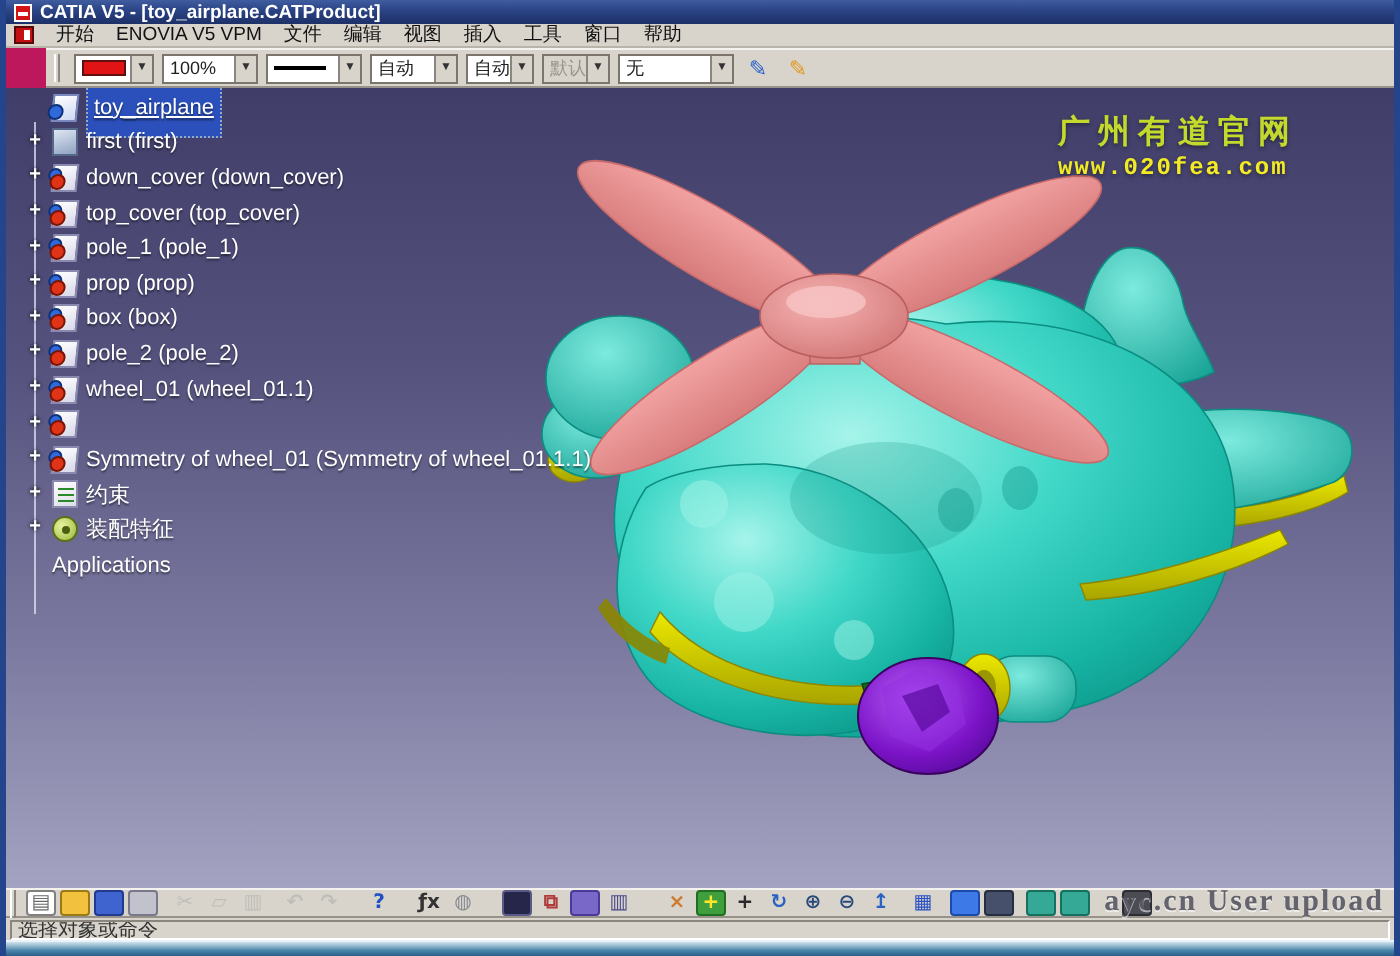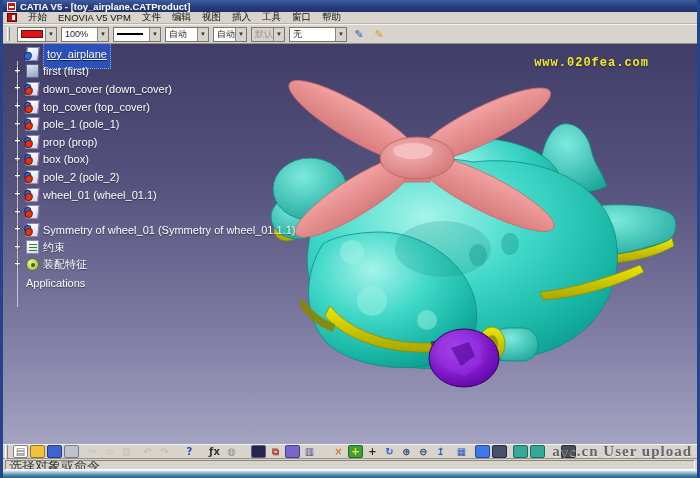--- a/index.html
+++ b/index.html
@@ -27,21 +27,21 @@
     height:12px; display:flex; align-items:center; gap:11px; padding:0 4px;
     background:#d8d4cc; border-bottom:1px solid #b8b4ac; font-size:9.5px; color:#111;
   }
   .menu-ico{ width:10px; height:9px; background:#c41010; border:1px solid #5a0808; position:relative; flex:0 0 auto;}
   .menu-ico::after{content:""; position:absolute; right:1px; top:1px; width:3px; height:5px; background:#fff;}
   .menu-item{ cursor:default; }
 
   
   .toolbar{
     height:20px; display:flex; align-items:center; padding:8px 4px; gap:4px;
-    background:#d8d4cc; border-top:1px solid #f4f2ee; border-bottom:1px solid #96928a;
+    background:#d8d4cc; border-top:1px solid #f4f2ee; border-bottom:1px solid #96928a;margin-left:20px;
   }
   .grip{ width:3px; height:14px; border-left:1px solid #fff; border-right:1px solid #8a867e; margin-right:3px;}
   .combo{
     height:15px; background:#fff; border:1px solid #7a766e; display:inline-flex;
     align-items:center; font-size:9px; color:#222; padding-left:3px; overflow:hidden;
   }
   .combo .arrow{
     margin-left:auto; width:11px; height:100%; background:#d8d4cc; border-left:1px solid #8a867e;
     display:flex; align-items:center; justify-content:center; font-size:6px; color:#333;
   }
@@ -105,21 +105,21 @@
     text-shadow:0 1px 0 rgba(255,255,255,.55); pointer-events:none; white-space:nowrap;
   }
 
   
   .statusbar{
     height:12px; background:#d8d4cc; display:flex; align-items:center;
     border-top:1px solid #96928a; padding:1px 2px;
   }
   .status-field{
     flex:1; height:10px; border:1px solid; border-color:#8a867e #fff #fff #8a867e;
-    font-size:13px; color:#333; line-height:9px; padding-left:3px; background:#d8d4cc;
+    font-size:10px; color:#333; line-height:9px; padding-left:3px; background:#d8d4cc;
     white-space:nowrap; overflow:hidden;
   }
 
   
   .bottom-edge{
     height:8px;
     background:linear-gradient(180deg,#cfe2ec 0%,#8fb6cc 30%,#4a86aa 60%,#2a5e88 100%);
     border-top:1px solid #e8f2f8;
   }
 </style>
@@ -264,20 +264,21 @@
         <ellipse cx="480" cy="81" rx="75" ry="18" transform="rotate(-26.4 480 81)" fill="url(#bladeG)" stroke="#c96a6a" stroke-width="0.8"></ellipse>
         <ellipse cx="354" cy="152" rx="72" ry="18" transform="rotate(-32.2 354 152)" fill="url(#bladeG)" stroke="#c96a6a" stroke-width="0.8"></ellipse>
         <ellipse cx="482" cy="149" rx="77" ry="18" transform="rotate(26.9 482 149)" fill="url(#bladeG)" stroke="#c96a6a" stroke-width="0.8"></ellipse>
         <rect x="402" y="118" width="25" height="20" fill="#d98080" stroke="#b86060" stroke-width="0.7"></rect>
         <ellipse cx="414" cy="114" rx="37" ry="21" fill="url(#hubG)" stroke="#b86060" stroke-width="0.8"></ellipse>
         <ellipse cx="410" cy="107" rx="20" ry="8" fill="#f8c4c4" opacity="0.8"></ellipse>
       </g>
     </svg>
 
     <div class="wm">
+      <div class="l1">广州有道官网</div>
       <div class="l2">www.020fea.com</div>
     </div>
 
     <div class="tree">
       <div class="tree-line"></div>
 
       <div class="trow noexp">
         <span class="ti ti-root"></span>
         <span class="tlabel sel">toy_airplane</span>
       </div>

